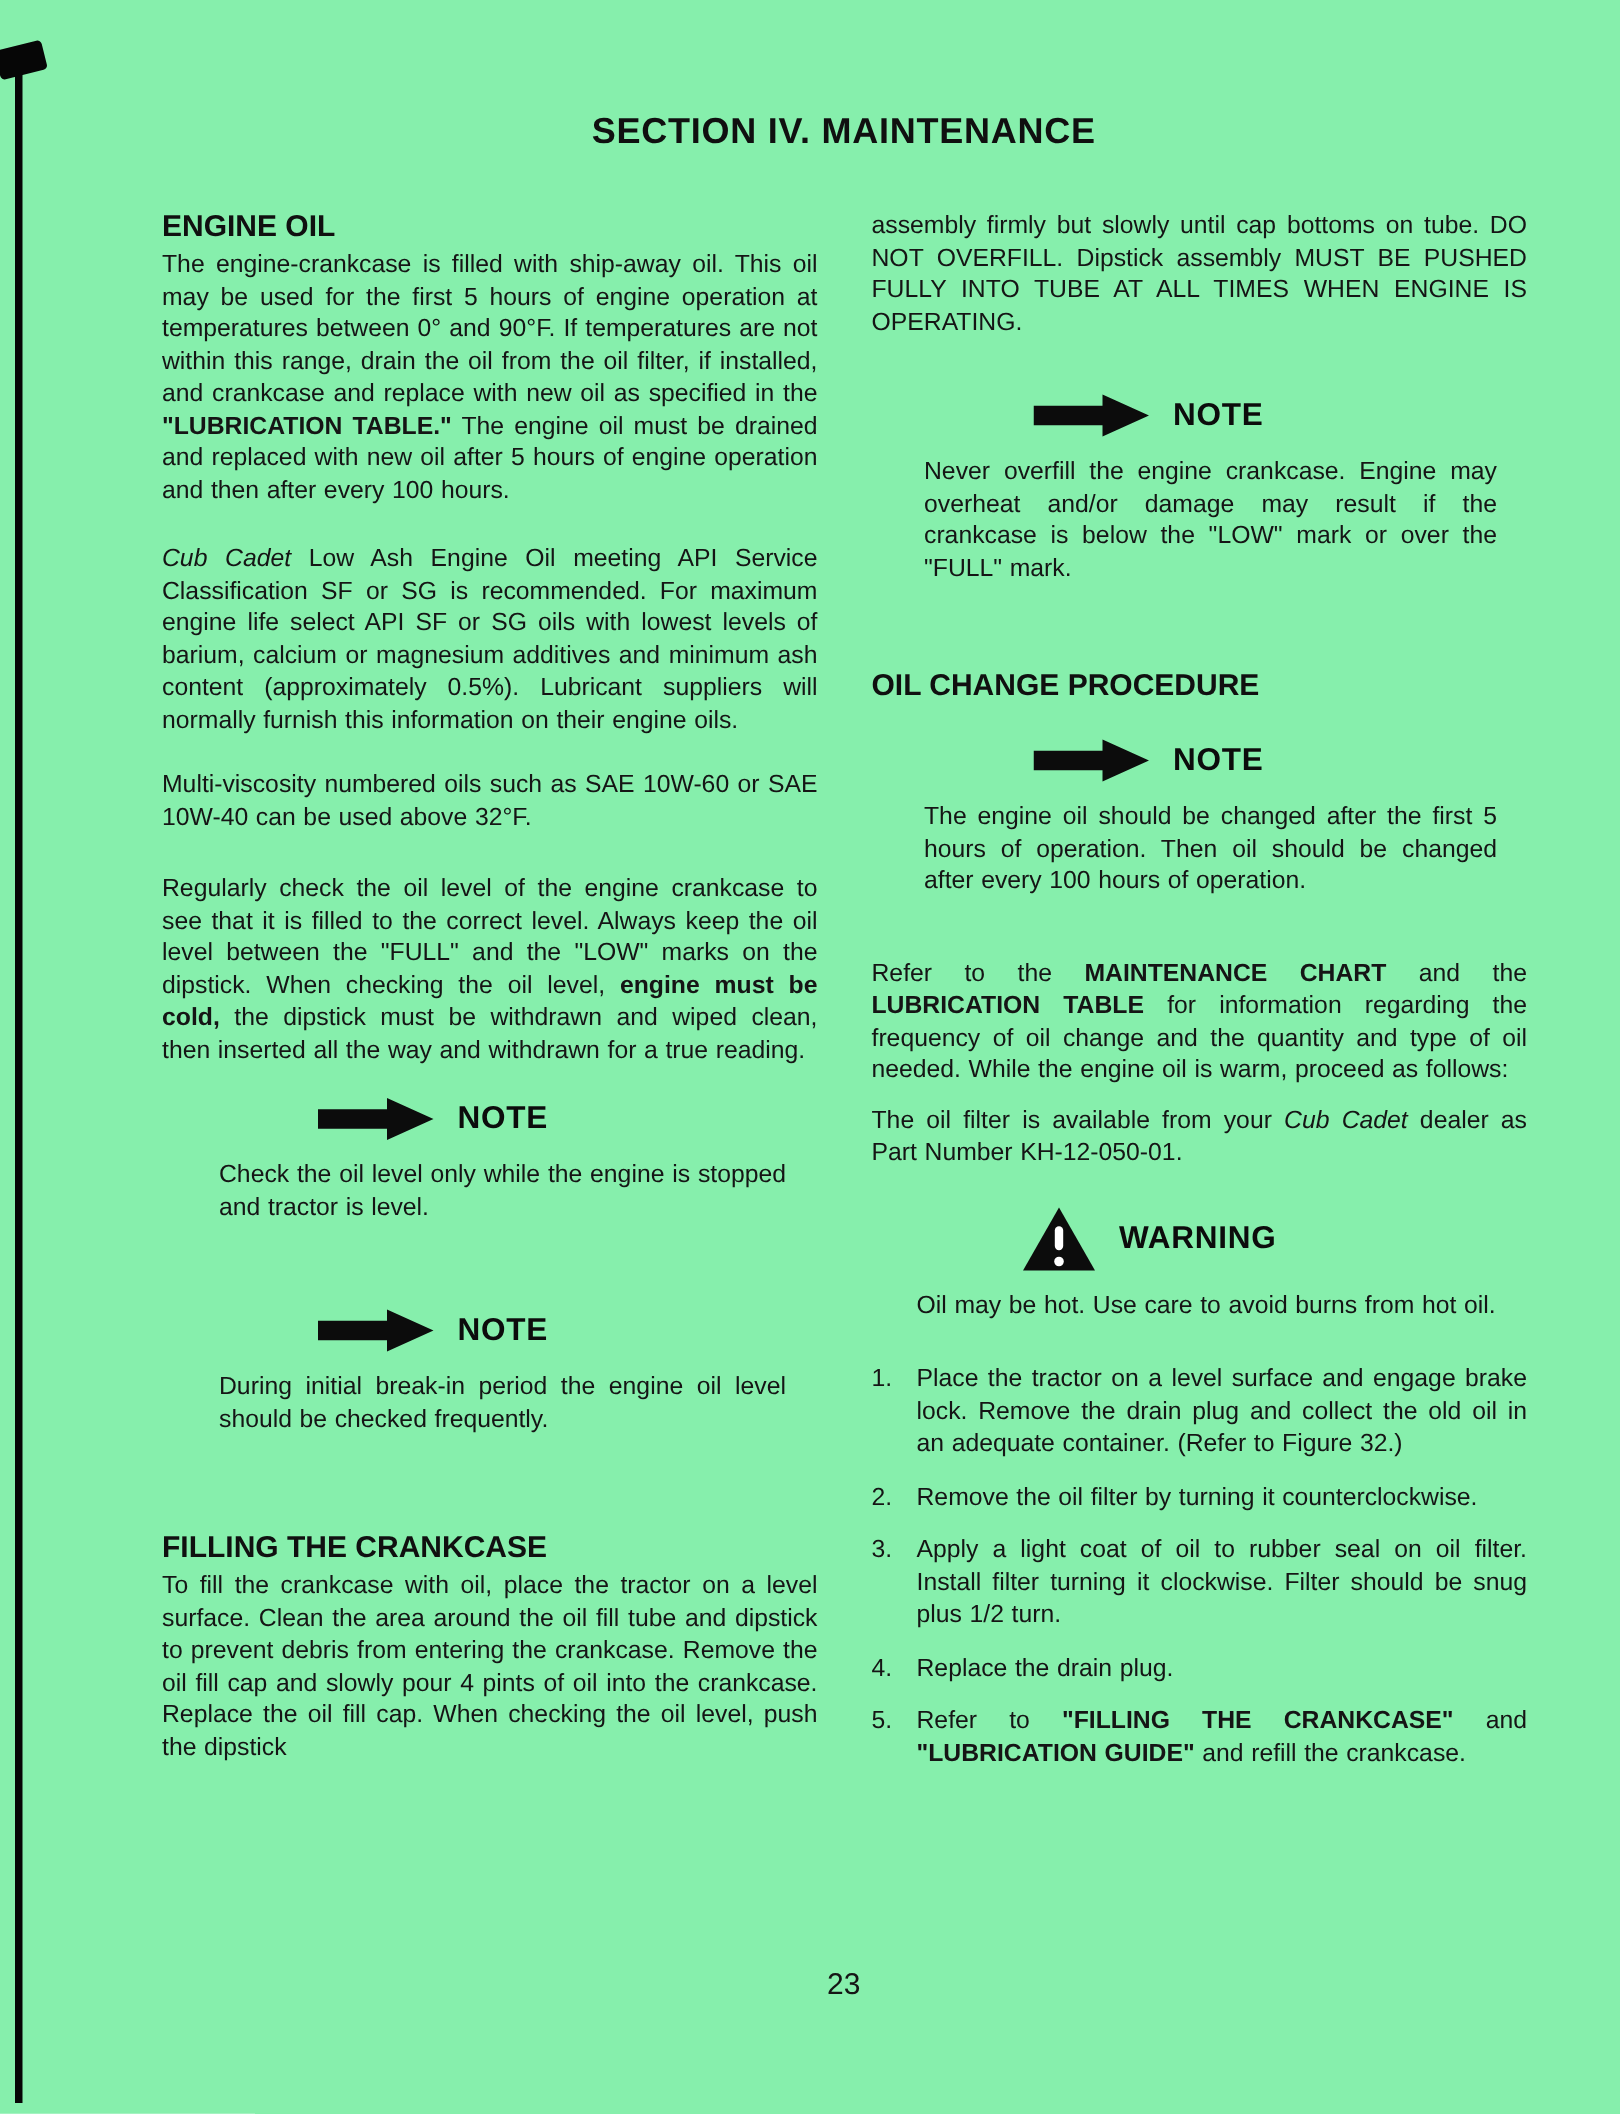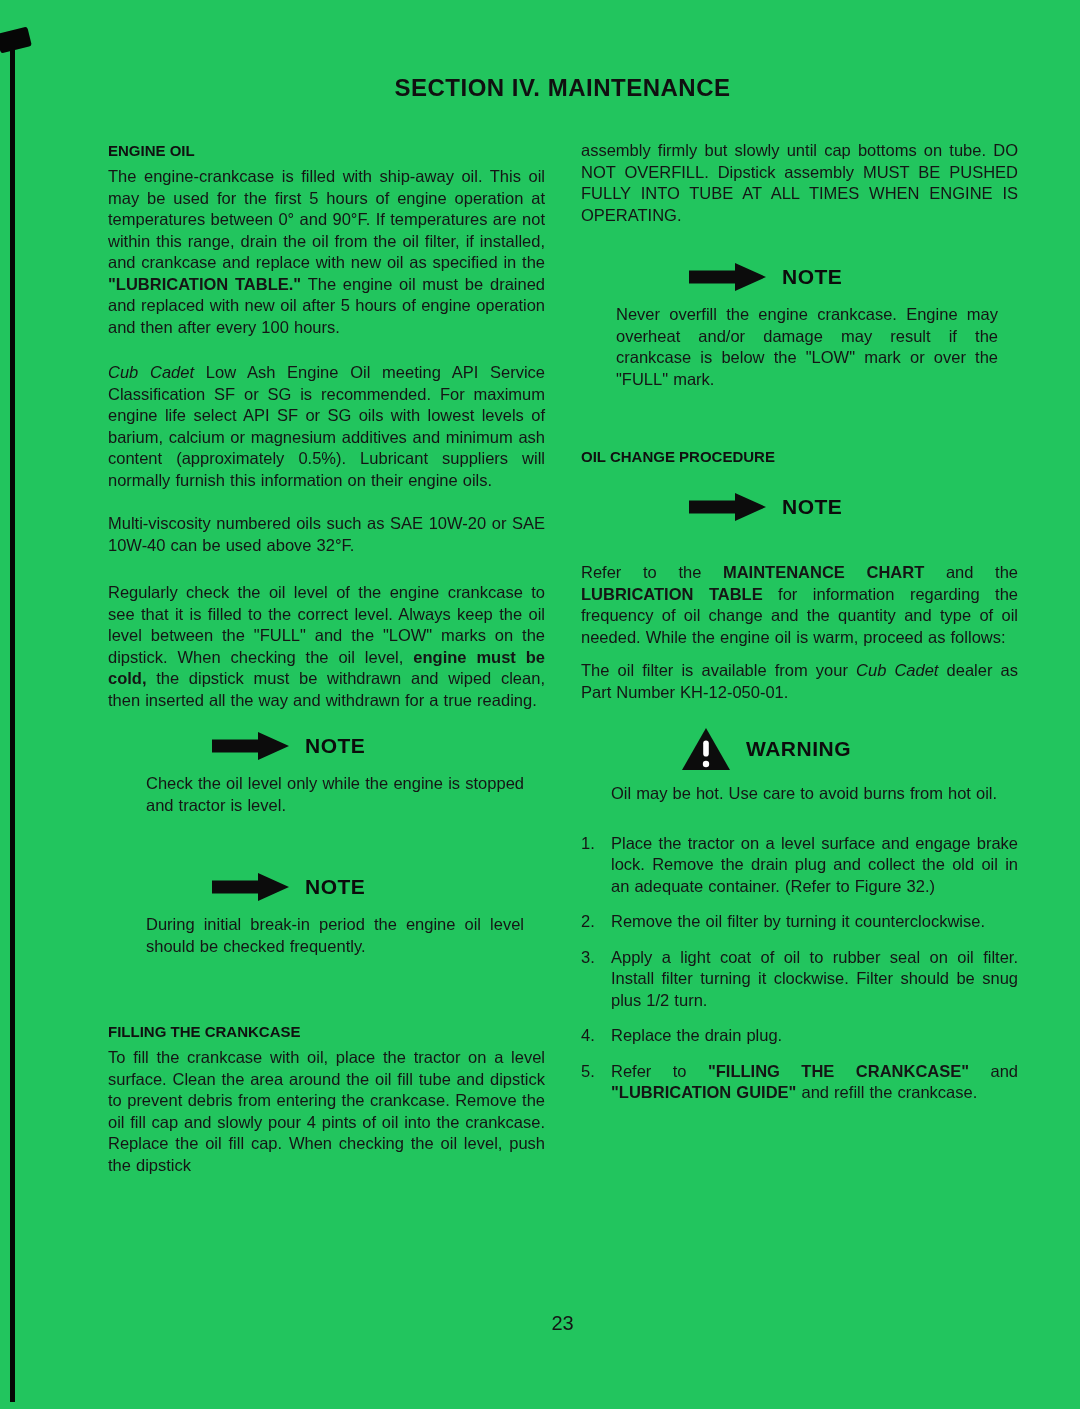--- a/index.html
+++ b/index.html
@@ -4,31 +4,31 @@
 <style>
   * { margin:0; padding:0; box-sizing:border-box; }
   html, body { width:1080px; height:1409px; }
   body {
     position:relative;
     background:#ffffff;
     font-family:"Liberation Sans", sans-serif;
     color:#151515;
     overflow:hidden;
   }
-  .page { position:absolute; inset:0; background:#22c55e; }
+  .page { position:absolute; inset:0; background:#86efac; }
   .edge-line { position:absolute; left:10px; top:36px; width:5px; height:1366px; background:#060606; }
   .edge-blob { position:absolute; left:-2px; top:30px; width:32px; height:20px; background:#060606; transform:rotate(-14deg); border-radius:3px; }
   .title {
     position:absolute; left:105px; top:74px; width:915px;
     text-align:center; font-size:24px; font-weight:700; letter-spacing:0.5px; color:#101010;
   }
   .col { position:absolute; font-size:16.5px; line-height:21.5px; }
   .col-left  { left:108px; top:140px; width:437px; }
   .col-right { left:581px; top:140px; width:437px; }
-  h2.heading { font-size:15px; font-weight:700; line-height:22px; color:#101010; }
+  h2.heading { font-size:20px; font-weight:700; line-height:22px; color:#101010; }
   p.body { text-align:justify; word-spacing:0.5px; }
   .seg-b { font-weight:700; }
   .seg-i { font-style:italic; }
   .callout-row { display:flex; align-items:center; gap:15px; }
   .note-label, .warning-label { font-size:21px; font-weight:700; letter-spacing:0.5px; color:#0c0c0c; }
   .note-icon, .warning-icon { display:inline-flex; }
   .note-text { text-align:justify; word-spacing:0.5px; }
   .steps { margin-top:28px; }
   .step { display:flex; margin-top:14px; }
   .step:first-child { margin-top:0; }
@@ -43,21 +43,21 @@
 
   <div class="edge-blob"></div>
   <div class="edge-line"></div>
 
   <h1 class="title">SECTION IV. MAINTENANCE</h1>
 
   <div class="col col-left">
     <h2 class="heading">ENGINE OIL</h2>
     <p class="body" style="margin-top:4px"><span>The engine-crankcase is filled with ship-away oil. This oil may be used for the first 5 hours of engine operation at temperatures between 0° and 90°F. If temperatures are not within this range, drain the oil from the oil filter, if installed, and crankcase and replace with new oil as specified in the </span><span class="seg-b">"LUBRICATION TABLE."</span><span> The engine oil must be drained and replaced with new oil after 5 hours of engine operation and then after every 100 hours.</span></p>
     <p class="body" style="margin-top:24px"><span class="seg-i">Cub Cadet</span><span> Low Ash Engine Oil meeting API Service Classification SF or SG is recommended. For maximum engine life select API SF or SG oils with lowest levels of barium, calcium or magnesium additives and minimum ash content (approximately 0.5%). Lubricant suppliers will normally furnish this information on their engine oils.</span></p>
-    <p class="body" style="margin-top:22px"><span>Multi-viscosity numbered oils such as SAE 10W-20 or SAE 10W-40 can be used above 32°F.</span></p>
+    <p class="body" style="margin-top:22px"><span>Multi-viscosity numbered oils such as SAE 10W-60 or SAE 10W-40 can be used above 32°F.</span></p>
     <p class="body" style="margin-top:26px"><span>Regularly check the oil level of the engine crankcase to see that it is filled to the correct level. Always keep the oil level between the "FULL" and the "LOW" marks on the dipstick. When checking the oil level, </span><span class="seg-b">engine must be cold,</span><span> the dipstick must be withdrawn and wiped clean, then inserted all the way and withdrawn for a true reading.</span></p>
 
     <div class="callout-row" style="margin-top:20px; margin-left:104px">
       <span class="note-icon">
         <svg width="78" height="30" viewBox="0 0 78 30" aria-hidden="true">
             <polygon points="0,8.5 46,8.5 46,1 77,15 46,29 46,21.5 0,21.5" fill="#0c0c0c"></polygon>
           </svg>
       </span>
       <span class="note-label">NOTE</span>
     </div>
@@ -93,20 +93,21 @@
     <h2 class="heading" style="margin-top:56px">OIL CHANGE PROCEDURE</h2>
 
     <div class="callout-row" style="margin-top:24px; margin-left:108px">
       <span class="note-icon">
         <svg width="78" height="30" viewBox="0 0 78 30" aria-hidden="true">
             <polygon points="0,8.5 46,8.5 46,1 77,15 46,29 46,21.5 0,21.5" fill="#0c0c0c"></polygon>
           </svg>
       </span>
       <span class="note-label">NOTE</span>
     </div>
+    <p class="note-text" style="margin-top:12px; margin-left:35px; width:382px"><span>The engine oil should be changed after the first 5 hours of operation. Then oil should be changed after every 100 hours of operation.</span></p>
 
     <p class="body" style="margin-top:40px"><span>Refer to the </span><span class="seg-b">MAINTENANCE CHART</span><span> and the </span><span class="seg-b">LUBRICATION TABLE</span><span> for information regarding the frequency of oil change and the quantity and type of oil needed. While the engine oil is warm, proceed as follows:</span></p>
     <p class="body" style="margin-top:12px"><span>The oil filter is available from your </span><span class="seg-i">Cub Cadet</span><span> dealer as Part Number KH-12-050-01.</span></p>
 
     <div class="callout-row" style="margin-top:24px; margin-left:100px; ">
       <span class="warning-icon">
         <svg width="50" height="44" viewBox="0 0 50 44" aria-hidden="true">
           <path d="M25 1 L49 43 L1 43 Z" fill="#0c0c0c"></path>
           <rect x="22.2" y="13.5" width="5.6" height="16" rx="2.8" fill="#ffffff"></rect>
           <circle cx="25" cy="37" r="3.2" fill="#ffffff"></circle>

